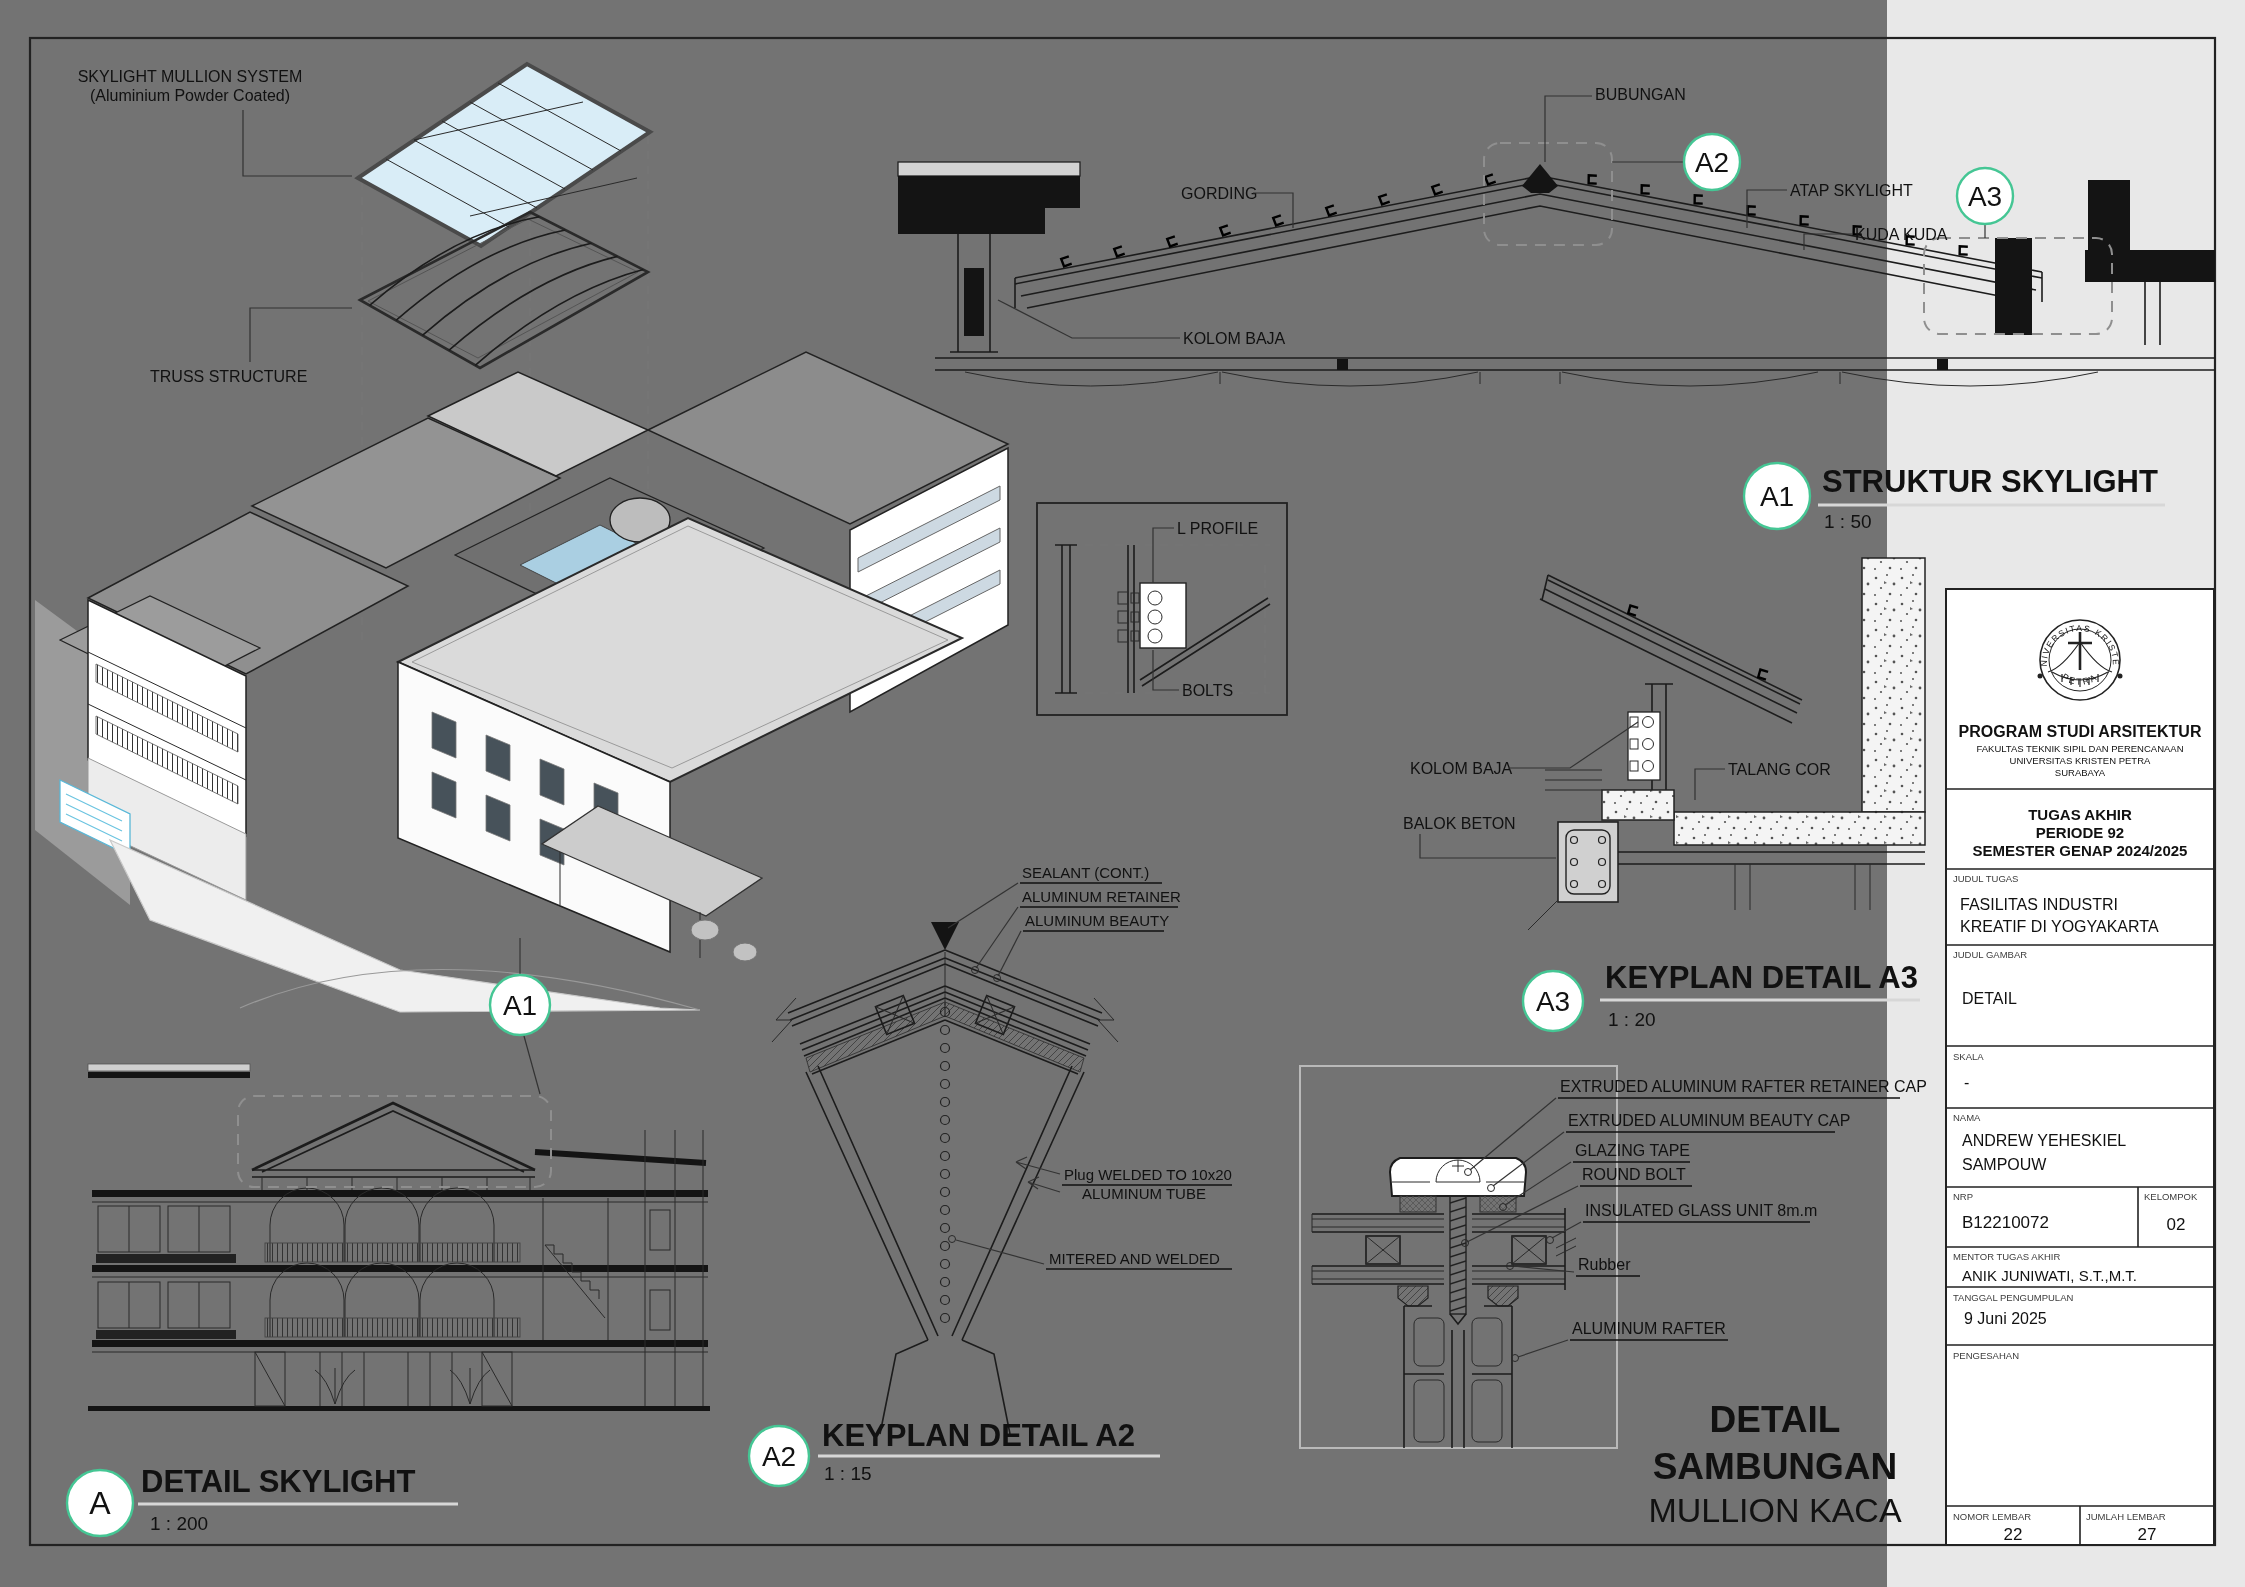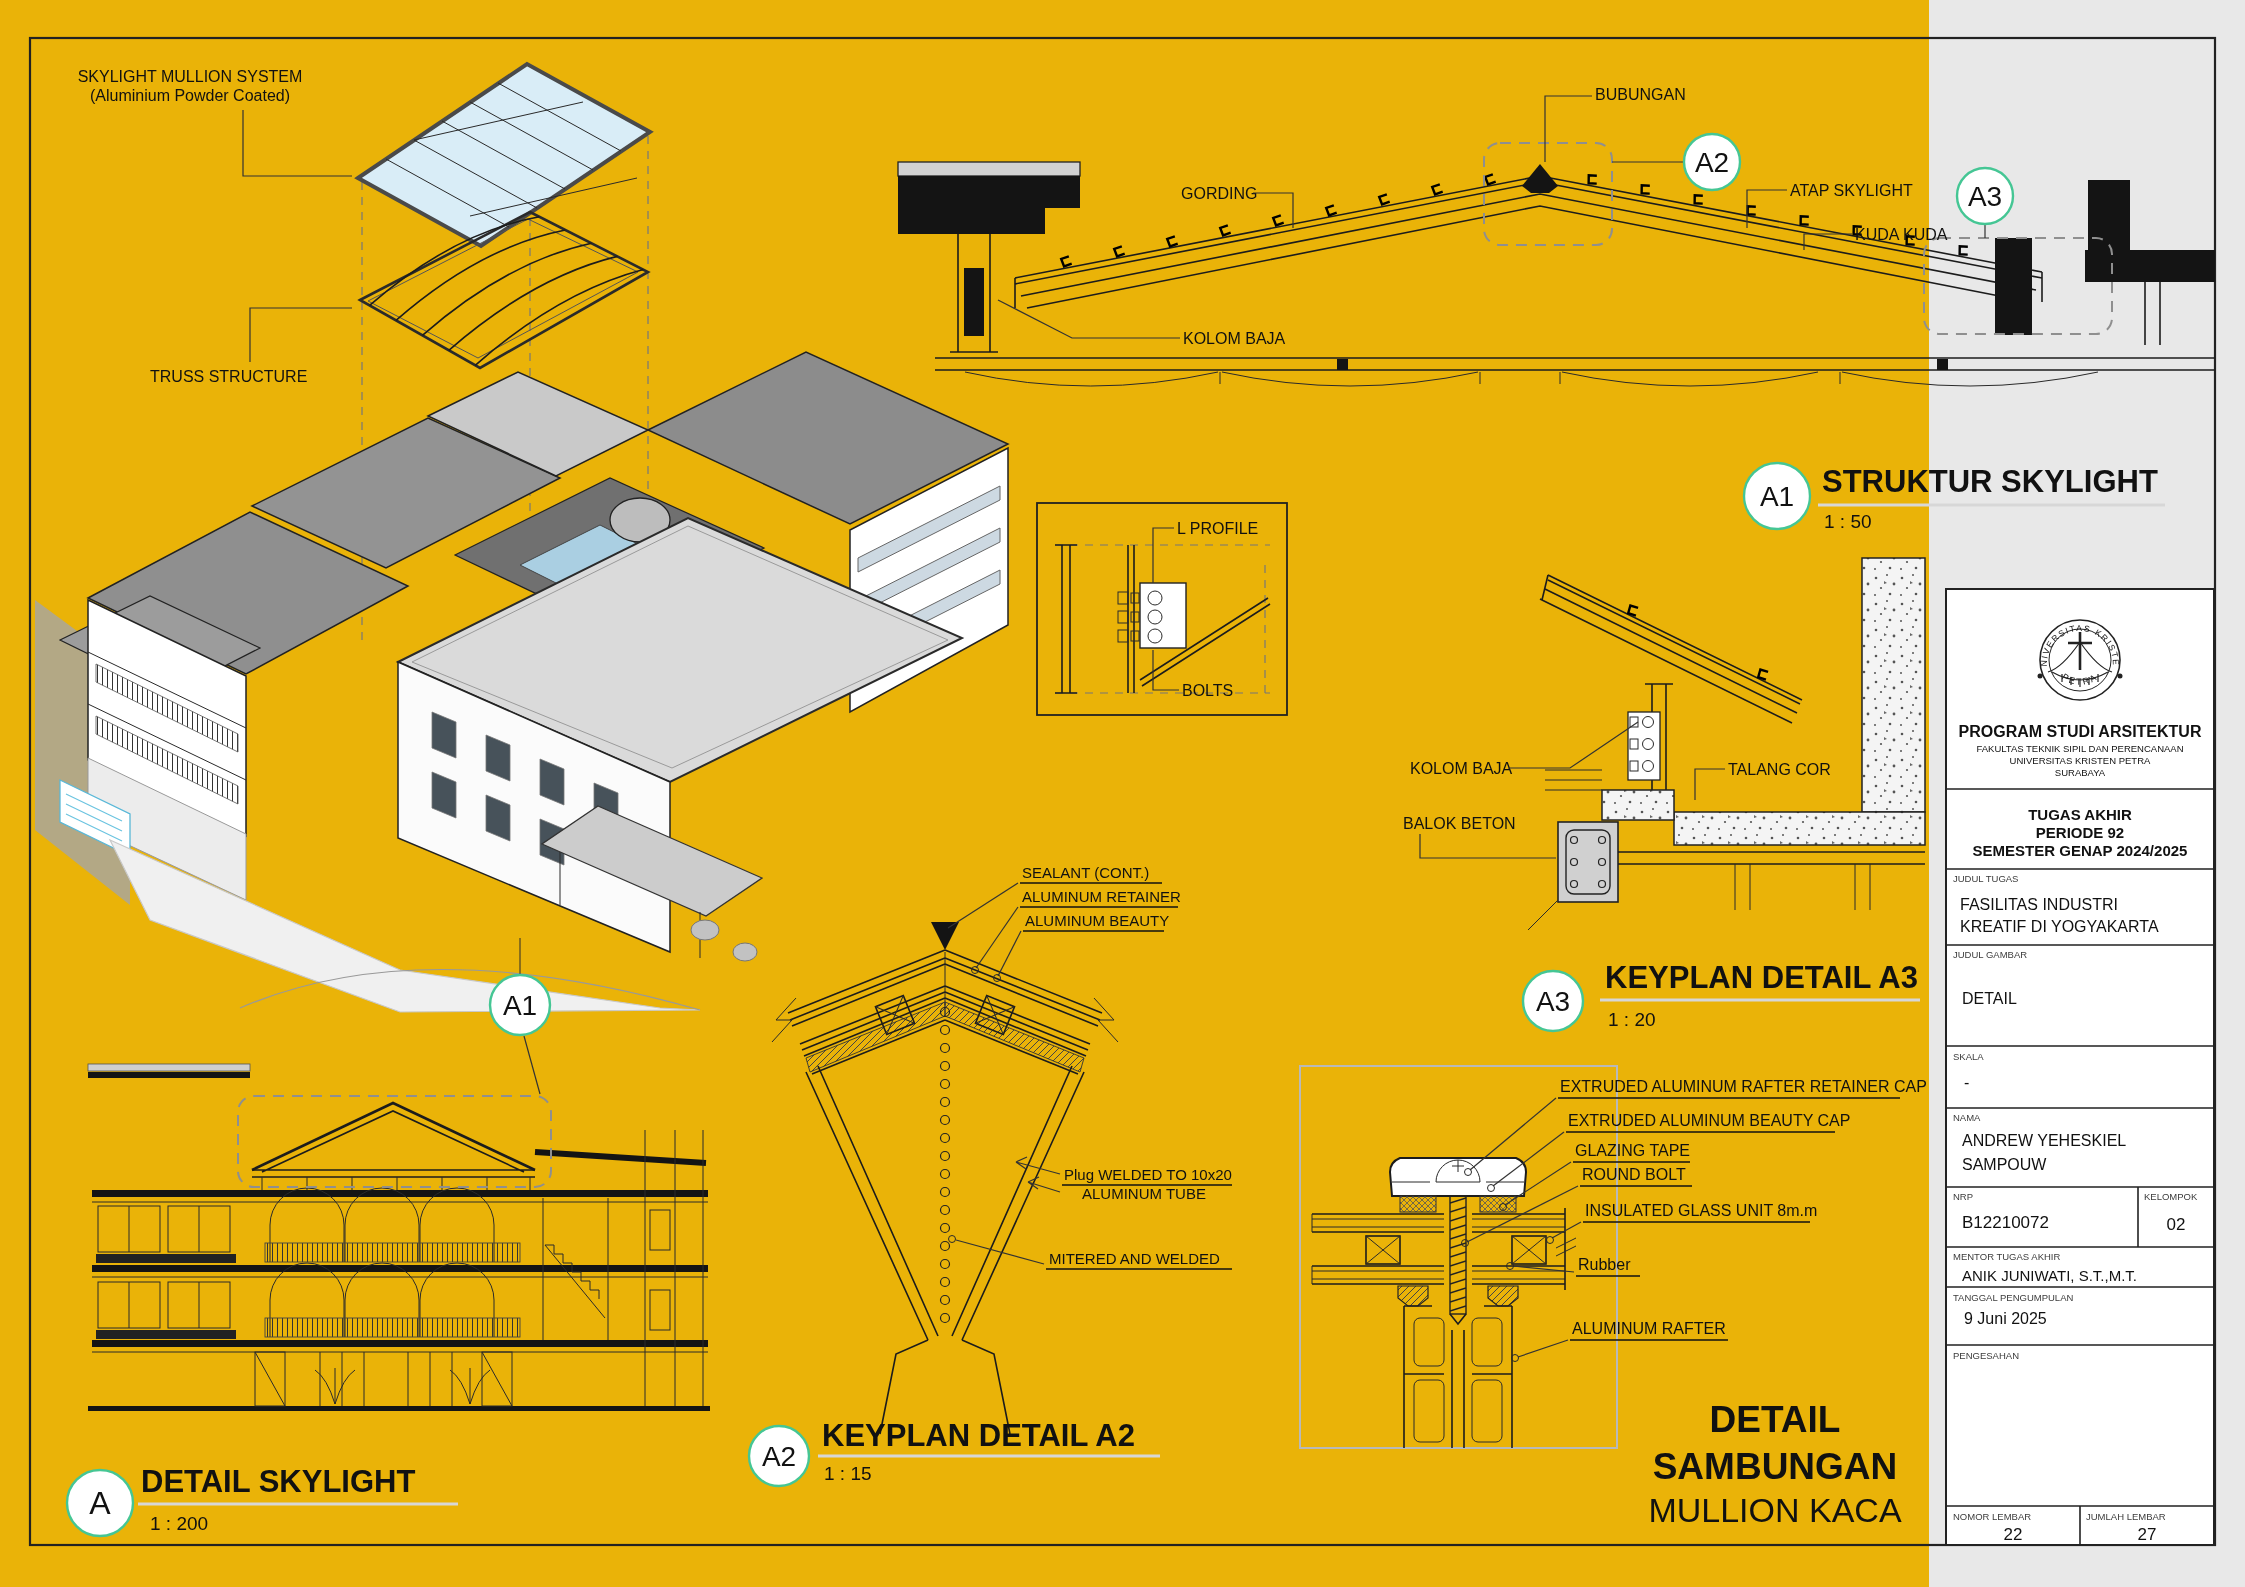--- a/index.html
+++ b/index.html
@@ -1,16 +1,16 @@
 <!DOCTYPE html>
 <html><head>
 <meta charset="utf-8">
 <style>
   html,body{margin:0;padding:0;background:#e8e8e8;}
-  .sheet{position:relative;width:1887px;height:1587px;background:#eab308;font-family:"Liberation Sans",sans-serif;padding-left:42px;}
+  .sheet{position:relative;width:1887px;height:1587px;background:#737373;font-family:"Liberation Sans",sans-serif;}
   svg{position:absolute;left:0;top:0;}
   text{fill:#111;font-family:"Liberation Sans",sans-serif;}
   .ln{stroke:#1c1c1c;fill:none;stroke-width:1.6;}
   .ln2{stroke:#1c1c1c;fill:none;stroke-width:2.6;}
   .thin{stroke:#2a2a2a;fill:none;stroke-width:1;}
   .ldr{stroke:#333;fill:none;stroke-width:1.2;}
   .dashg{stroke:#8f8f8f;fill:none;stroke-width:2;stroke-dasharray:11 8;}
   .dashp{stroke:#777;fill:none;stroke-width:1.2;stroke-dasharray:8 7;}
   .blk{fill:#141414;stroke:none;}
   .lbl{font-size:16px;}

